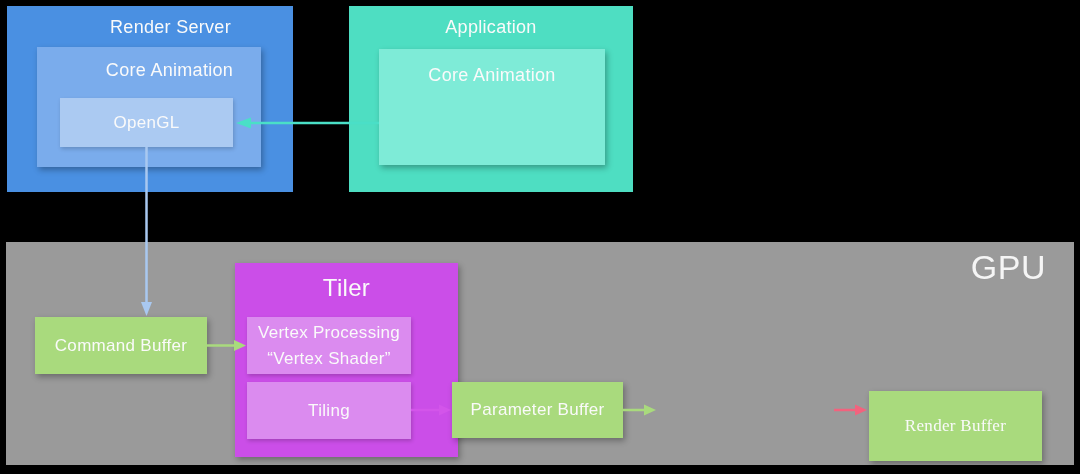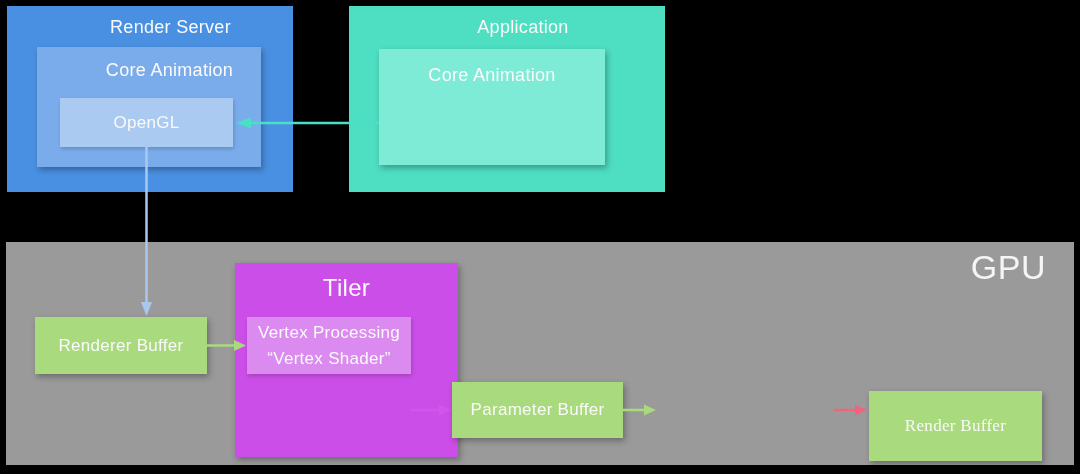--- a/index.html
+++ b/index.html
@@ -53,21 +53,21 @@
   }
 
   
   .render-server{left:7px;top:6px;width:286px;height:186px;background:var(--c-render-server);}
   .render-server .box-title{margin-top:11px;padding-left:41px;}
   .core-animation-blue{left:30px;top:41px;width:224px;height:120px;background:var(--c-core-animation-blue);}
   .core-animation-blue .box-title{margin-top:13px;}
   .opengl{left:23px;top:51px;width:173px;height:49px;background:var(--c-opengl);box-shadow:1px 2px 4px rgba(0,0,0,0.18);}
 
   
-  .application{left:349px;top:6px;width:284px;height:186px;background:var(--c-application);padding-left:32px;}
+  .application{left:349px;top:6px;width:284px;height:186px;background:var(--c-application);}
   .application .box-title{margin-top:11px;}
   .core-animation-teal{left:30px;top:43px;width:226px;height:116px;background:var(--c-core-animation-teal);}
   .core-animation-teal .box-title{margin-top:16px;}
 
   
   .gpu{left:6px;top:242px;width:1068px;height:223px;background:var(--c-gpu);box-shadow:none;}
   .gpu-label{
     position:absolute;top:6px;right:28px;
     font-size:34px;letter-spacing:0.5px;color:#F5F5F5;font-weight:400;
   }
@@ -104,30 +104,33 @@
     <div class="box-title t18">Application</div>
     <div class="box core-animation-teal">
       <div class="box-title t18">Core Animation</div>
     </div>
   </div>
 
   <div class="box gpu">
     <div class="gpu-label">GPU</div>
 
     <div class="box command-buffer">
-      <div class="center-label">Renderer Buffer</div>
+      <div class="center-label">Command Buffer</div>
     </div>
 
     <div class="box tiler">
       <div class="box-title t24">Tiler</div>
       <div class="box vertex-processing">
         <div class="two-line">
           <span>Vertex Processing</span>
           <span>“Vertex Shader”</span>
         </div>
+      </div>
+      <div class="box tiling">
+        <div class="center-label">Tiling</div>
       </div>
     </div>
 
     <div class="box parameter-buffer">
       <div class="center-label">Parameter Buffer</div>
     </div>
 
 
     <div class="box render-buffer">
       <div class="center-label">Render Buffer</div>

